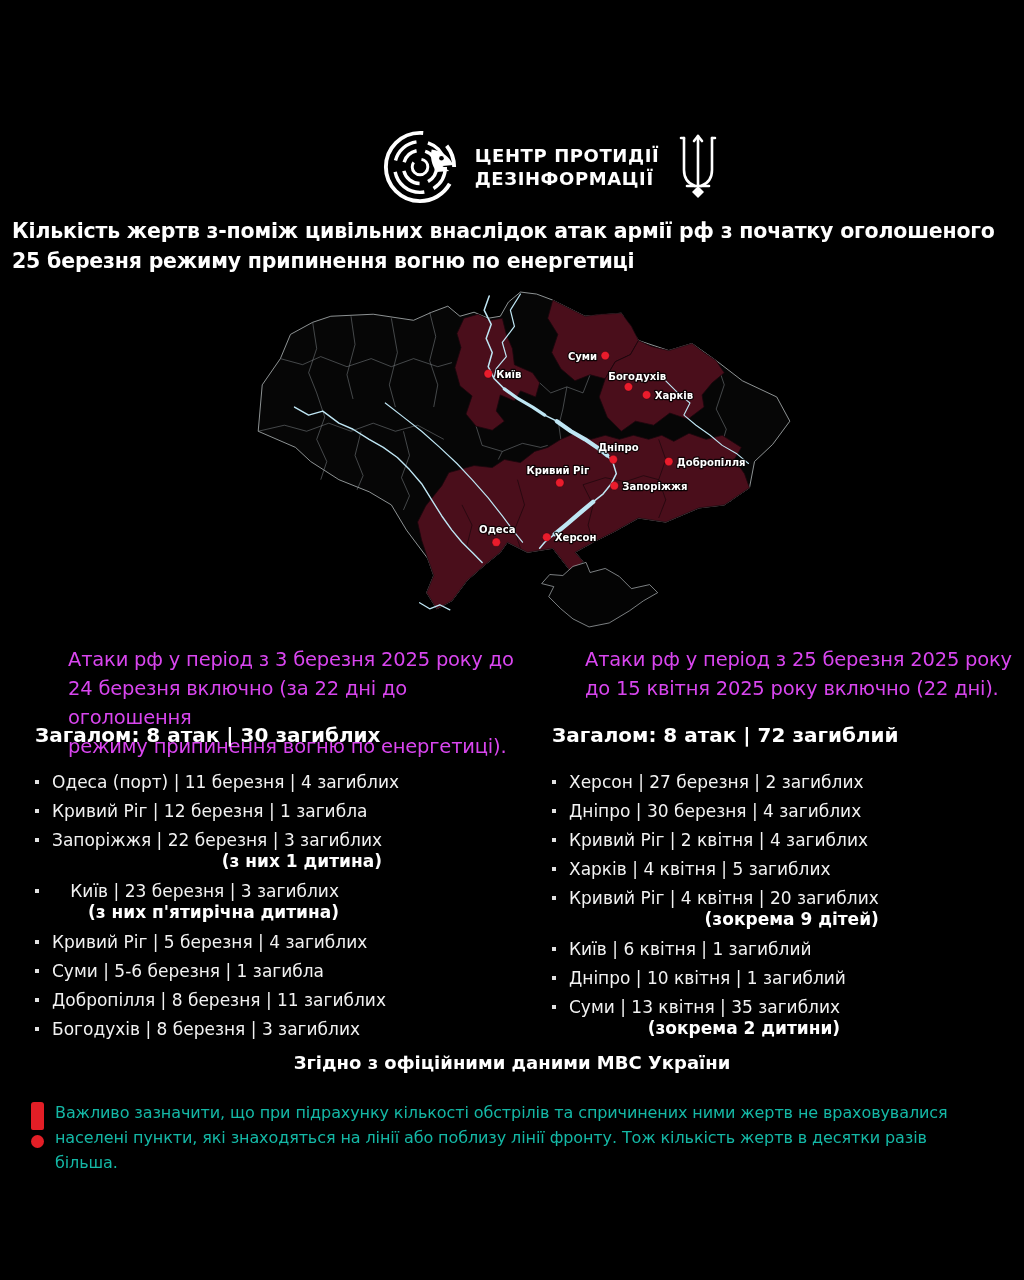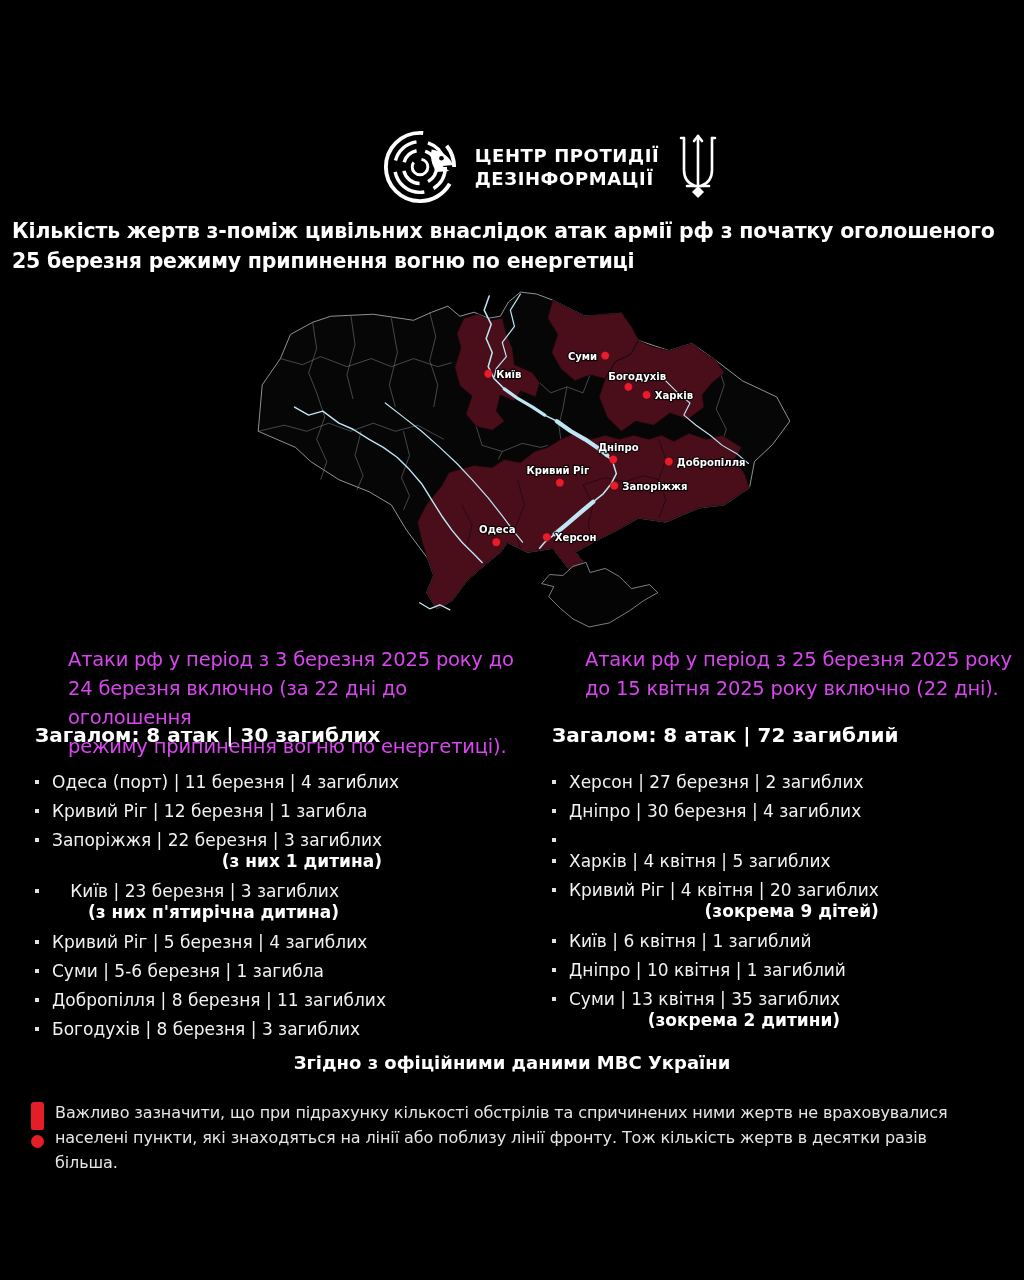--- a/index.html
+++ b/index.html
@@ -39,21 +39,21 @@
   .li{display:flex;gap:13px;margin-bottom:9px;font-size:17px;line-height:20px;color:#f2f2f2;}
   .bullet{flex:none;width:4px;height:4px;background:#e2e2e2;margin-top:8px;}
   .li .note{font-weight:700;line-height:22px;color:#fff;margin-left:36px;}
   
   .source{position:absolute;top:1052px;left:0;width:100%;text-align:center;
     font-size:18px;font-weight:700;}
   .note-row{position:absolute;top:1100px;left:30px;width:964px;display:flex;gap:11px;}
   .excl{flex:none;width:14px;height:48px;position:relative;margin-top:2px;}
   .excl .bar{position:absolute;top:0;left:.5px;width:13px;height:28px;background:var(--accent-red);border-radius:3px 3px 2px 2px;}
   .excl .pt{position:absolute;bottom:2px;left:.5px;width:13px;height:13px;background:var(--accent-red);border-radius:50%;}
-  .note-text{font-size:16px;line-height:25px;letter-spacing:-.1px;color:#e5e5e5;white-space:pre-line;}
+  .note-text{font-size:16px;line-height:25px;letter-spacing:-.1px;color:#14b8a6;white-space:pre-line;}
 </style>
 </head>
 <body>
 
 <div class="header">
   <svg width="78" height="78" viewBox="0 0 80 80">
     <circle cx="40" cy="40" r="35" fill="none" stroke="#fff" stroke-width="4" stroke-dasharray="150 28" stroke-dashoffset="-18"></circle>
     <circle cx="40" cy="40" r="26" fill="none" stroke="#fff" stroke-width="3.5" stroke-dasharray="26 10 40 12 30 12"></circle>
     <circle cx="40" cy="40" r="17" fill="none" stroke="#fff" stroke-width="3.5" stroke-dasharray="18 9 22 9"></circle>
     <circle cx="40" cy="40" r="8" fill="none" stroke="#fff" stroke-width="3" stroke-dasharray="30 9"></circle>
@@ -219,20 +219,21 @@
       <div class="li">
         <span class="bullet"></span>
         <span>Херсон | 27 березня | 2 загиблих</span>
       </div>
       <div class="li">
         <span class="bullet"></span>
         <span>Дніпро | 30 березня | 4 загиблих</span>
       </div>
       <div class="li">
         <span class="bullet"></span>
+        <span>Кривий Ріг | 2 квітня | 4 загиблих</span>
       </div>
       <div class="li">
         <span class="bullet"></span>
         <span>Харків | 4 квітня | 5 загиблих</span>
       </div>
       <div class="li">
         <span class="bullet"></span>
         <span>Кривий Ріг | 4 квітня | 20 загиблих<br><b class="note">(зокрема 9 дітей)</b></span>
       </div>
       <div class="li">

